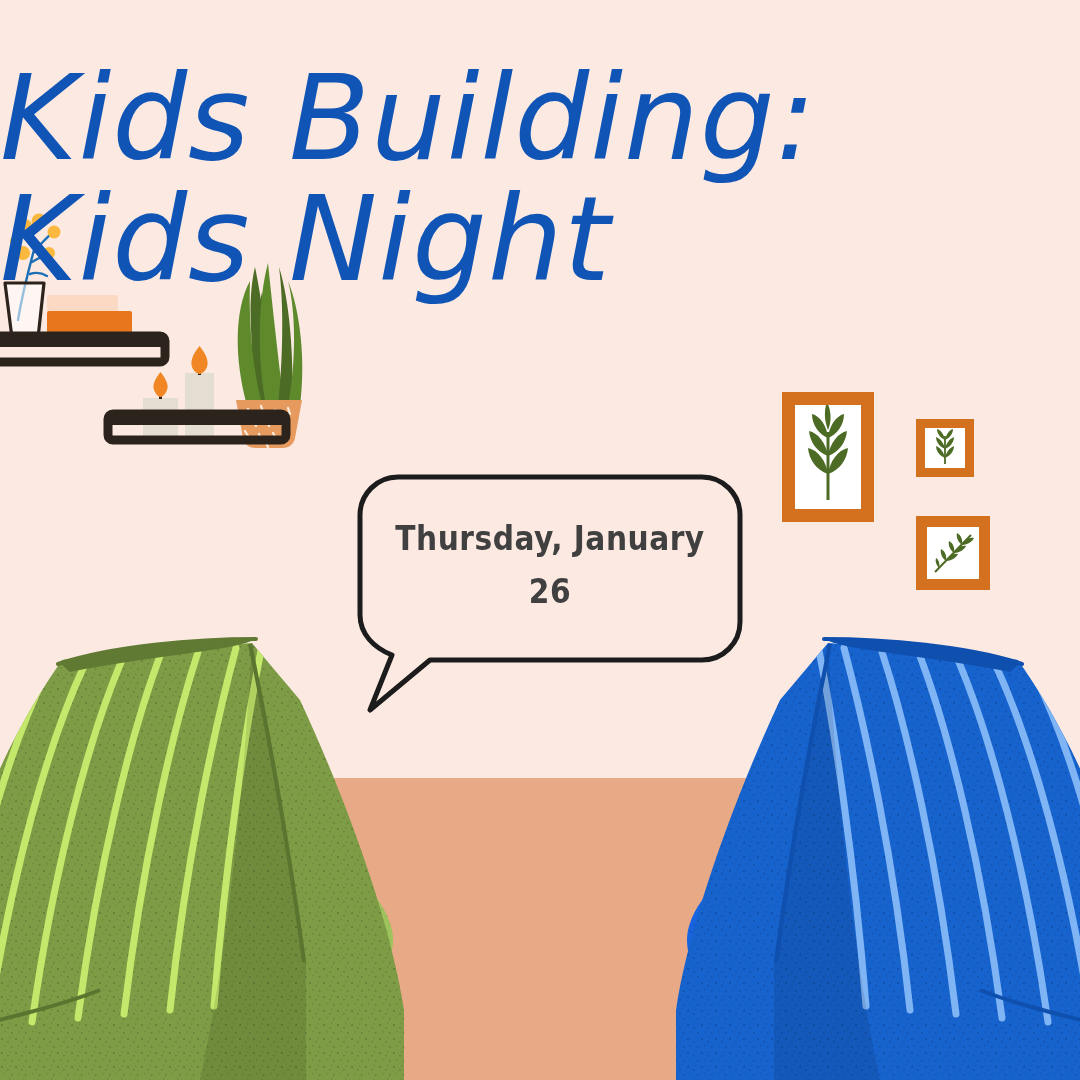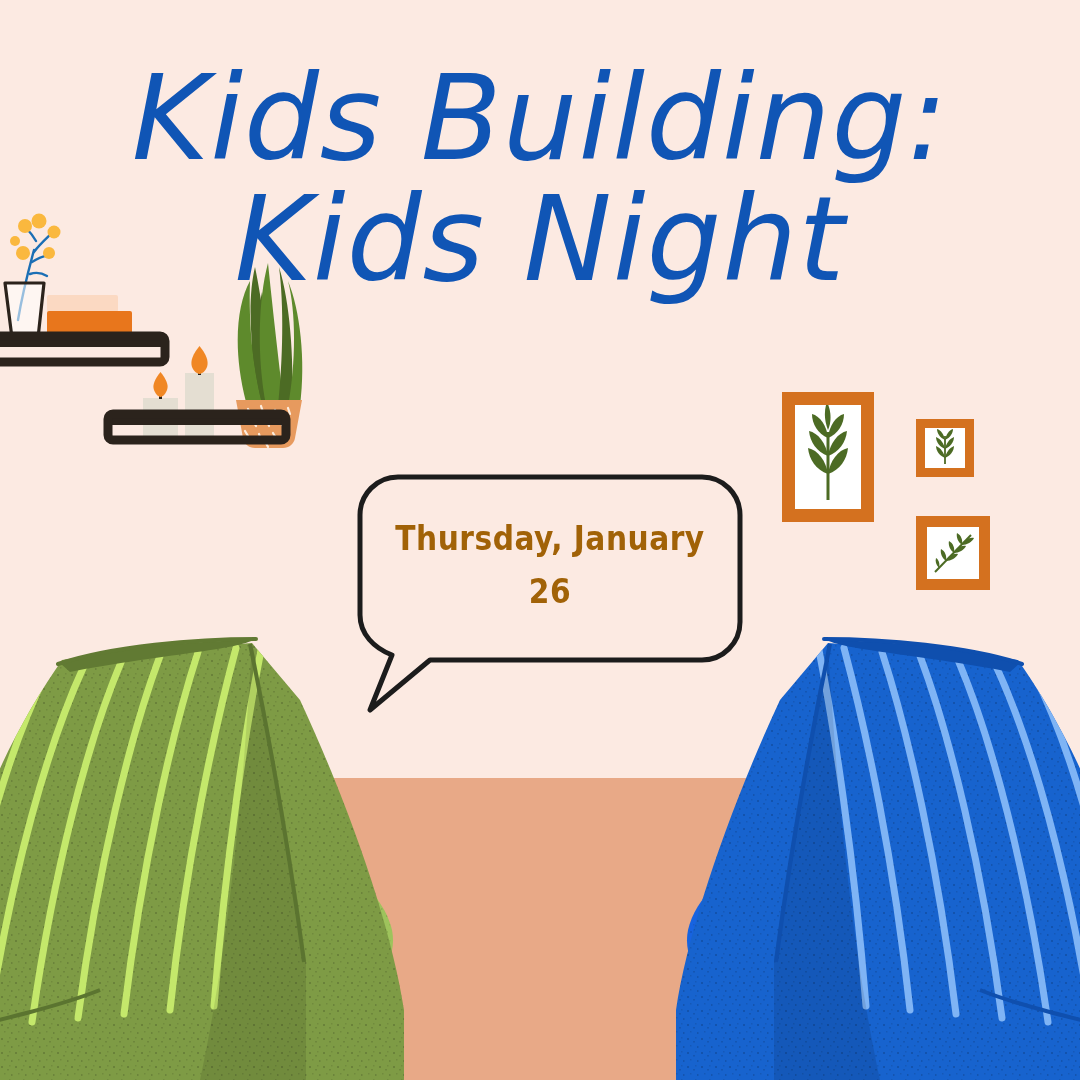--- a/index.html
+++ b/index.html
@@ -10,39 +10,39 @@
   }
   #poster{
     position:relative;width:1080px;height:1080px;overflow:hidden;
     background:#FCEAE2;
   }
   #artboard{position:absolute;inset:0;width:1080px;height:1080px;}
 
   
   .title-block{
     position:absolute;left:0;top:52px;width:1080px;
-    text-align:center;pointer-events:none;
+    text-align:left;pointer-events:none;
   }
   .title-line{
     display:block;
     color:#1055B5;
     font-family:"DejaVu Sans", sans-serif;
     font-style:italic;
     font-weight:400;
     letter-spacing:1px;
   }
   .title-line.l1{font-size:118px;line-height:1.12;}
   .title-line.l2{font-size:118px;line-height:1.05;margin-top:-6px;}
 
   
   .bubble-text{
     position:absolute;
     left:372px;top:512px;width:356px;
     text-align:center;
-    color:#a16207;
+    color:#404040;
     font-family:"DejaVu Sans Condensed","DejaVu Sans", sans-serif;
     font-weight:bold;
     font-size:33px;
     line-height:1.62;
     letter-spacing:0.5px;
   }
   .bubble-text span{display:block;}
 </style>
 </head>
 <body>

